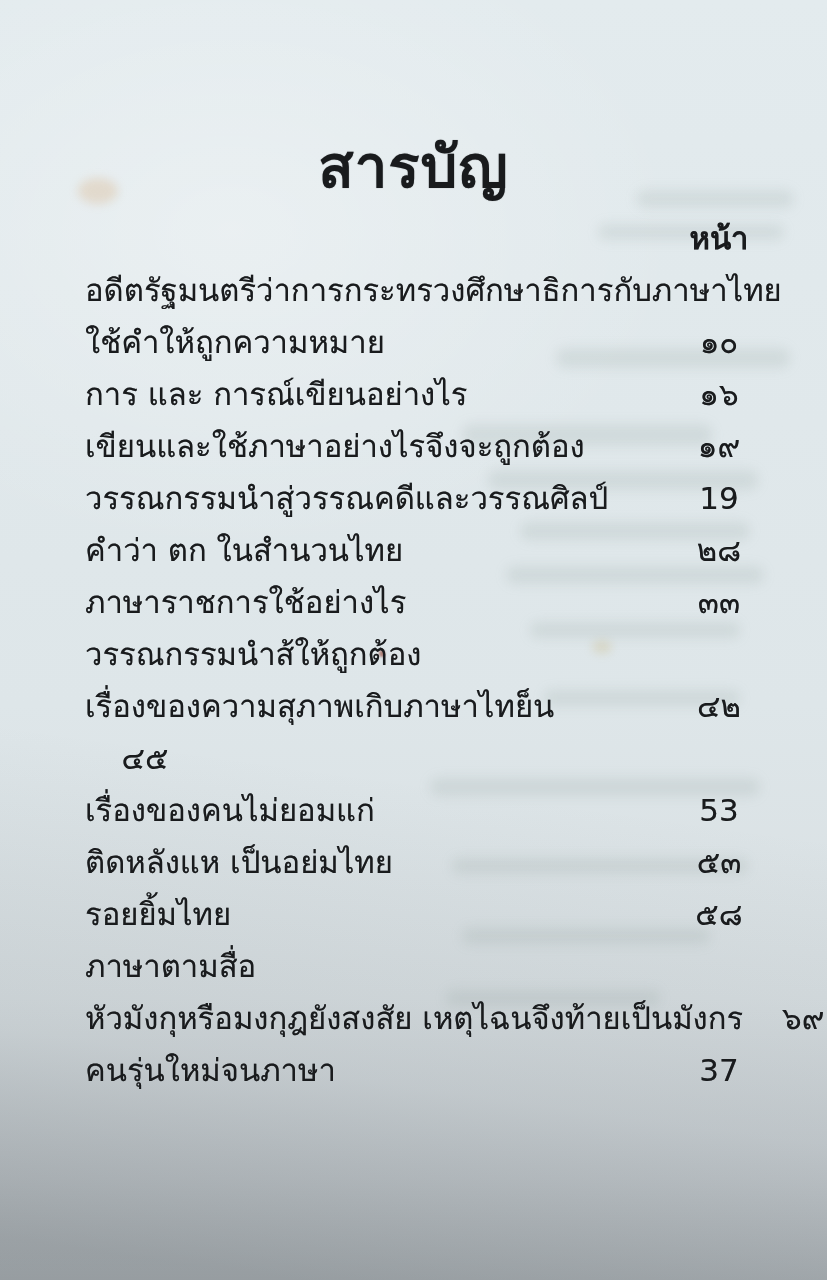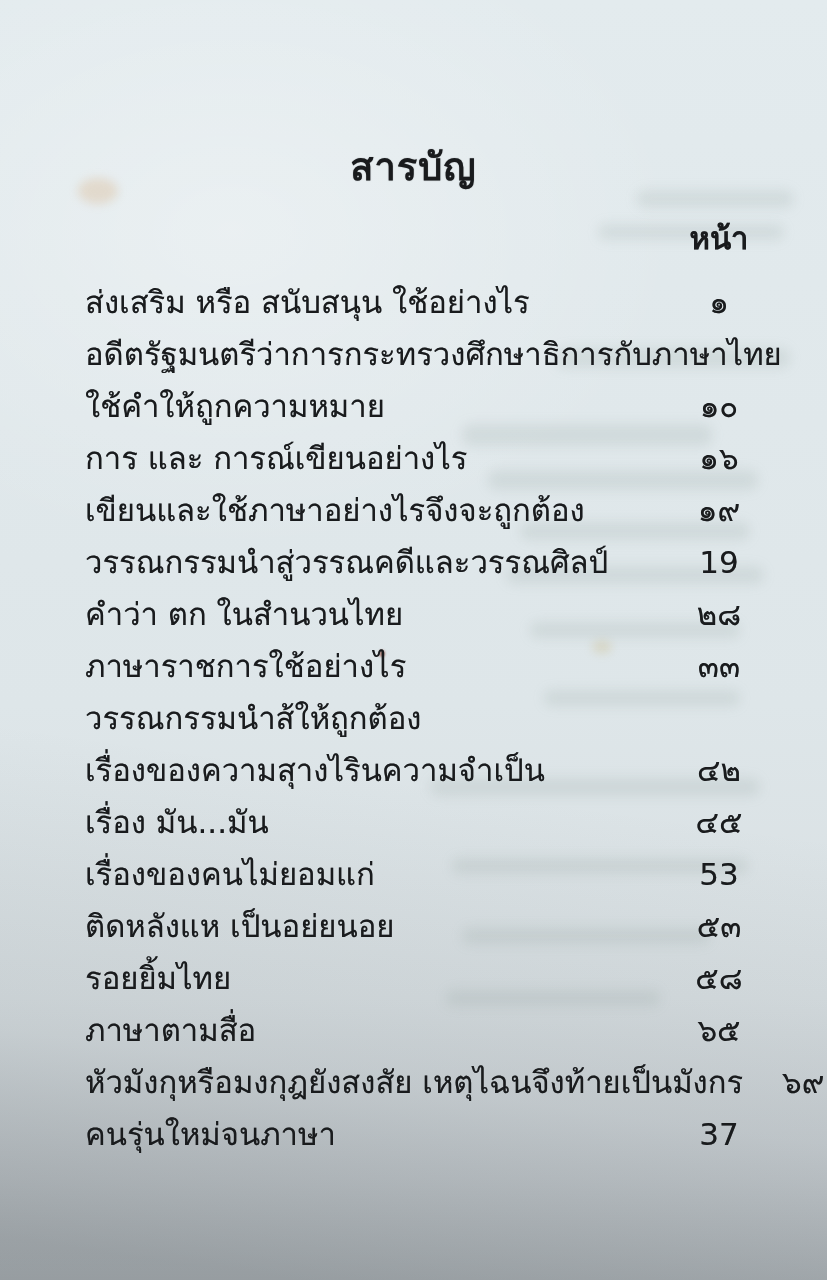--- a/index.html
+++ b/index.html
@@ -45,41 +45,41 @@
   .stain.spot {
     left: 592px; top: 640px; width: 20px; height: 14px;
     background: rgba(198,168,92,0.22);
     filter: blur(4px);
   }
 
   .toc-title {
     padding-top: 122px;
     height: 90px;
     text-align: center;
-    font-size: 38px;
+    font-size: 58px;
     font-weight: bold;
     line-height: 90px;
     letter-spacing: 1px;
     text-shadow: 0 0 1px rgba(20,22,24,0.45);
   }
 
   .toc-body {
     position: relative;
     padding: 0 60px 0 85px;
     font-size: 31px;
     text-shadow: 0 0 0.6px rgba(20,22,24,0.50);
   }
   .row {
     display: flex;
     align-items: center;
     height: 52px;
   }
   .row.header-row {
     height: 52px;
-    margin-bottom: 12px;
+    margin-bottom: 0;
     font-weight: bold;
   }
   .row-title {
     flex: 1 1 auto;
     white-space: nowrap;
     overflow: visible;
   }
   .row-num {
     flex: 0 0 auto;
     min-width: 96px;
@@ -112,24 +112,20 @@
   <div class="toc-title">สารบัญ</div>
 
   <div class="toc-body">
 
     <div class="row header-row">
       <span class="row-title"></span>
       <span class="row-num">หน้า</span>
     </div>
 
     <div class="row">
-      <span class="row-title">ส่งเสริม หรือ สนับสนุน ใช้อย่างไร</span>
-      <span class="row-num">๑</span>
-    </div>
-    <div class="row">
       <span class="row-title">อดีตรัฐมนตรีว่าการกระทรวงศึกษาธิการกับภาษาไทย</span>
       <span class="row-num">๕</span>
     </div>
     <div class="row">
       <span class="row-title">ใช้คำให้ถูกความหมาย</span>
       <span class="row-num">๑๐</span>
     </div>
     <div class="row">
       <span class="row-title">การ และ การณ์เขียนอย่างไร</span>
       <span class="row-num">๑๖</span>
@@ -147,42 +143,40 @@
       <span class="row-num">๒๘</span>
     </div>
     <div class="row">
       <span class="row-title">ภาษาราชการใช้อย่างไร</span>
       <span class="row-num">๓๓</span>
     </div>
     <div class="row">
       <span class="row-title">วรรณกรรมนำส้ให้ถูกต้อง</span>
     </div>
     <div class="row">
-      <span class="row-title">เรื่องของความสุางไรินความจำเป็น</span>
+      <span class="row-title">เรื่องของความสุภาพเกิบภาษาไทย็น</span>
       <span class="row-num">๔๒</span>
     </div>
     <div class="row">
-      <span class="row-title">เรื่อง มัน...มัน</span>
       <span class="row-num">๔๕</span>
     </div>
     <div class="row">
       <span class="row-title">เรื่องของคนไม่ยอมแก่</span>
       <span class="row-num">53</span>
     </div>
     <div class="row">
-      <span class="row-title">ติดหลังแห เป็นอย่ยนอย</span>
+      <span class="row-title">ติดหลังแห เป็นอย่มไทย</span>
       <span class="row-num">๕๓</span>
     </div>
     <div class="row">
       <span class="row-title">รอยยิ้มไทย</span>
       <span class="row-num">๕๘</span>
     </div>
     <div class="row">
       <span class="row-title">ภาษาตามสื่อ</span>
-      <span class="row-num">๖๕</span>
     </div>
     <div class="row">
       <span class="row-title">หัวมังกุหรือมงกุฎยังสงสัย เหตุไฉนจึงท้ายเป็นมังกร</span>
       <span class="row-num">๖๙</span>
     </div>
     <div class="row">
       <span class="row-title">คนรุ่นใหม่จนภาษา</span>
       <span class="row-num">37</span>
     </div>
 

